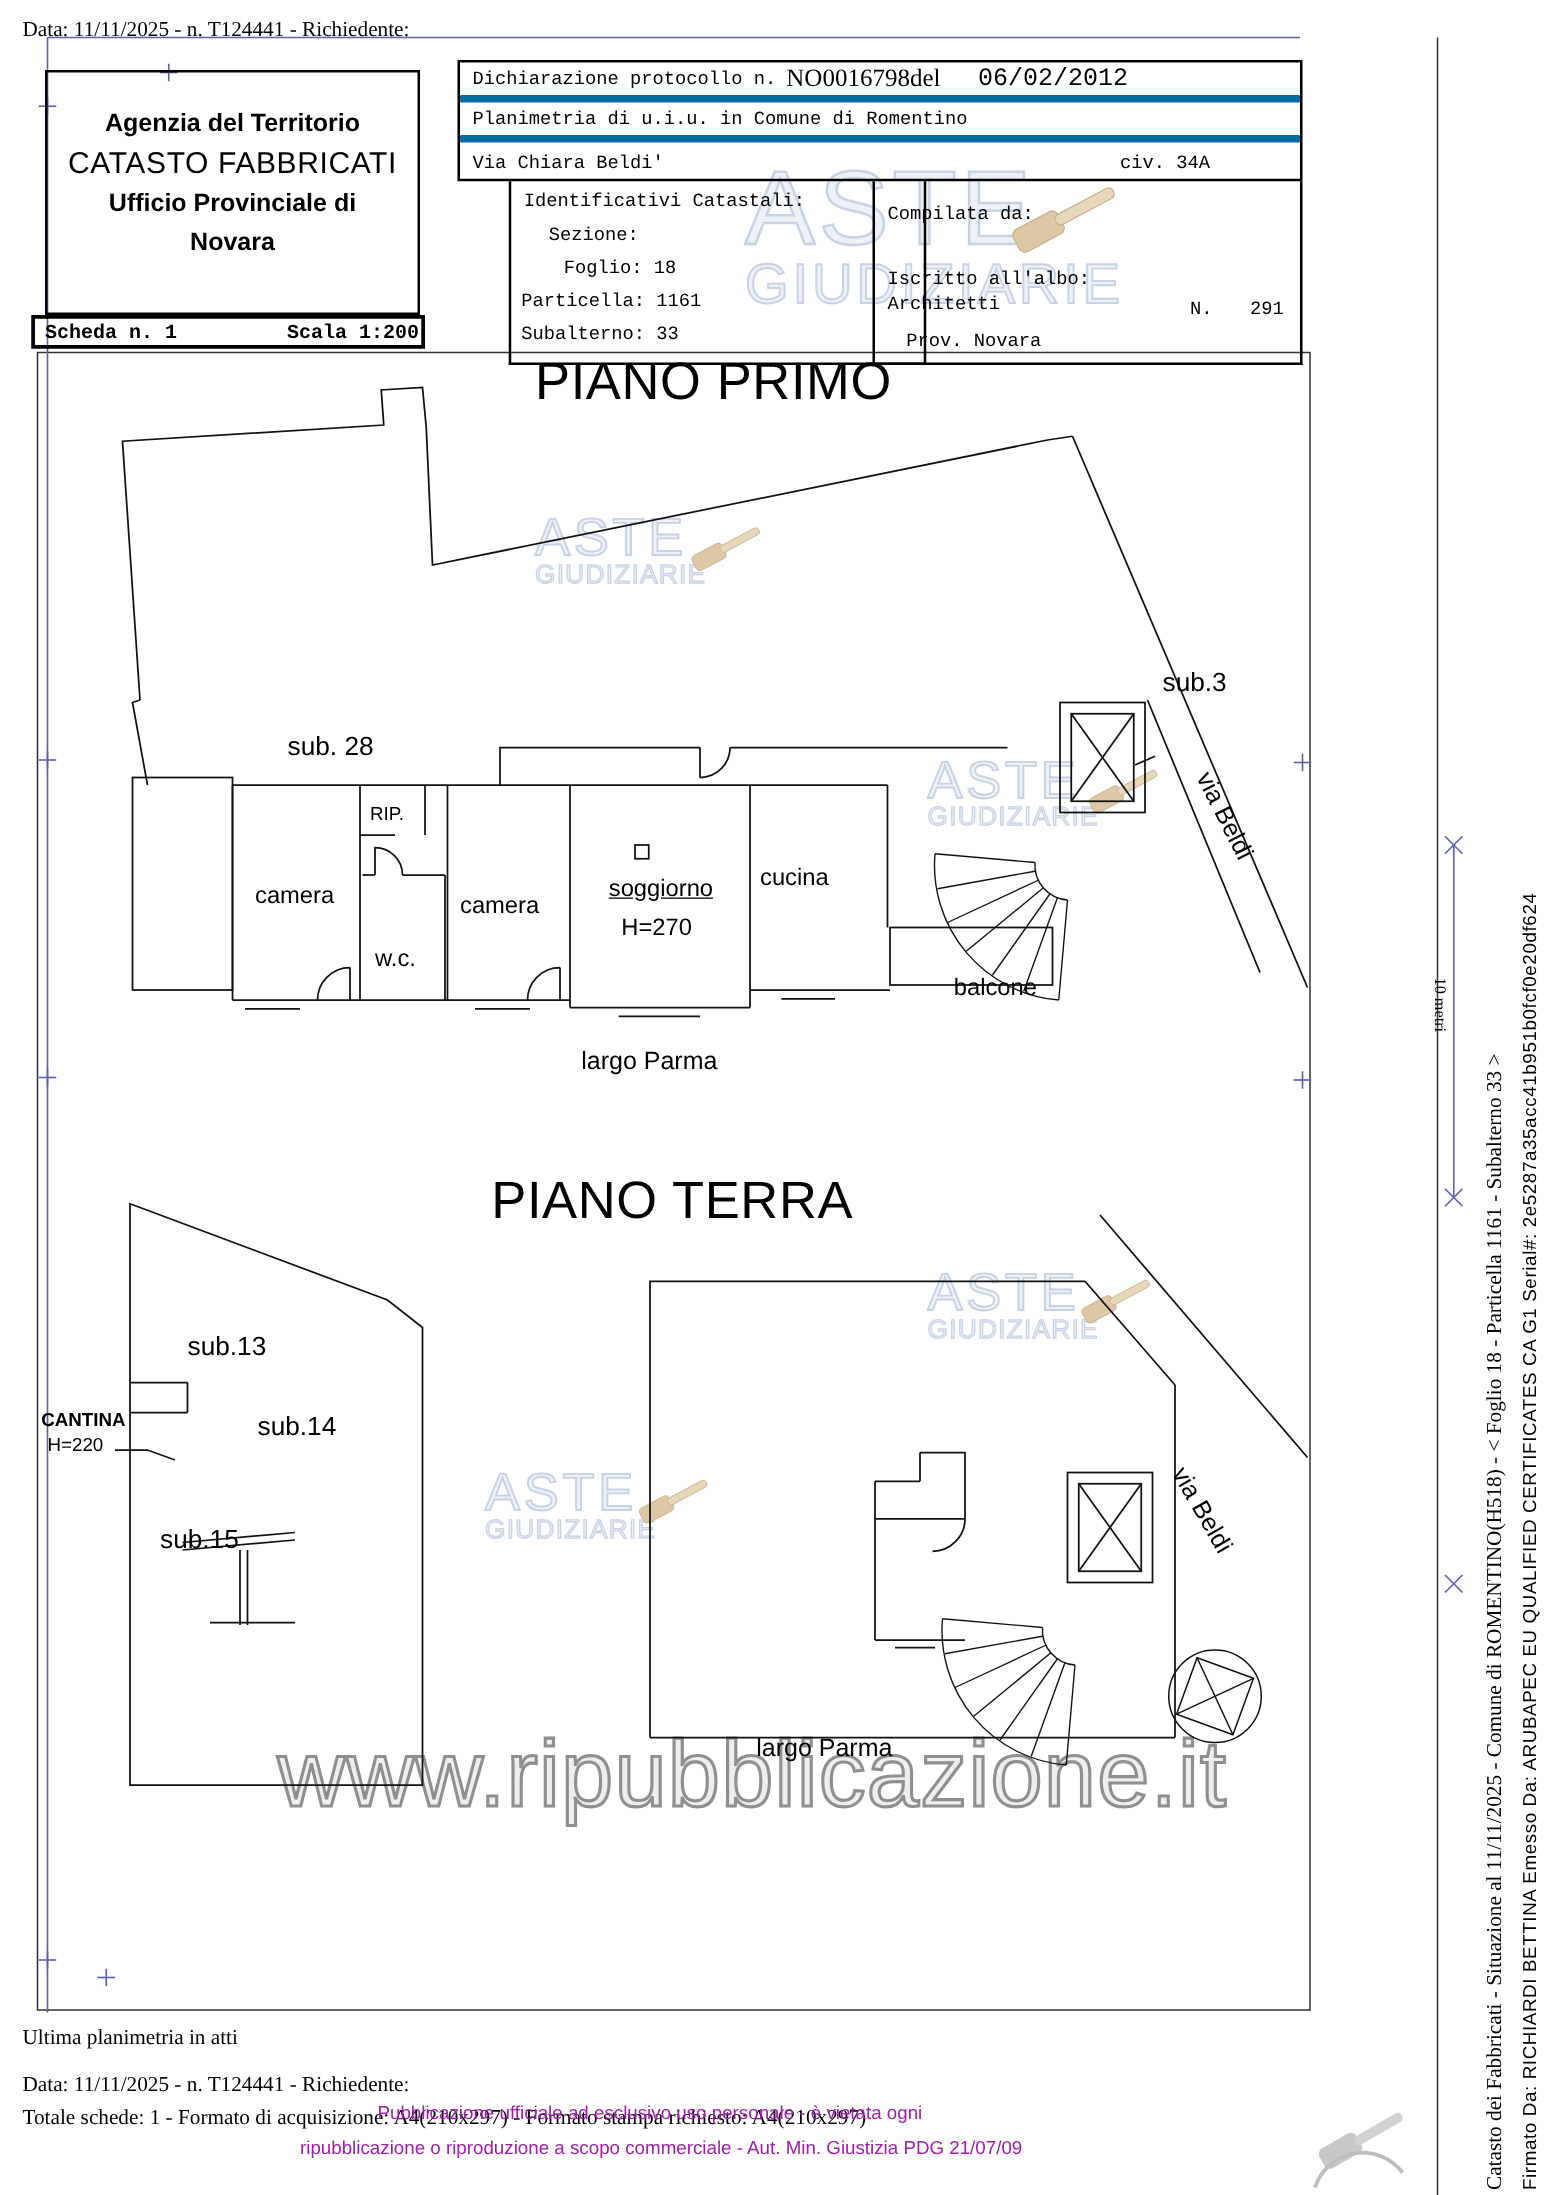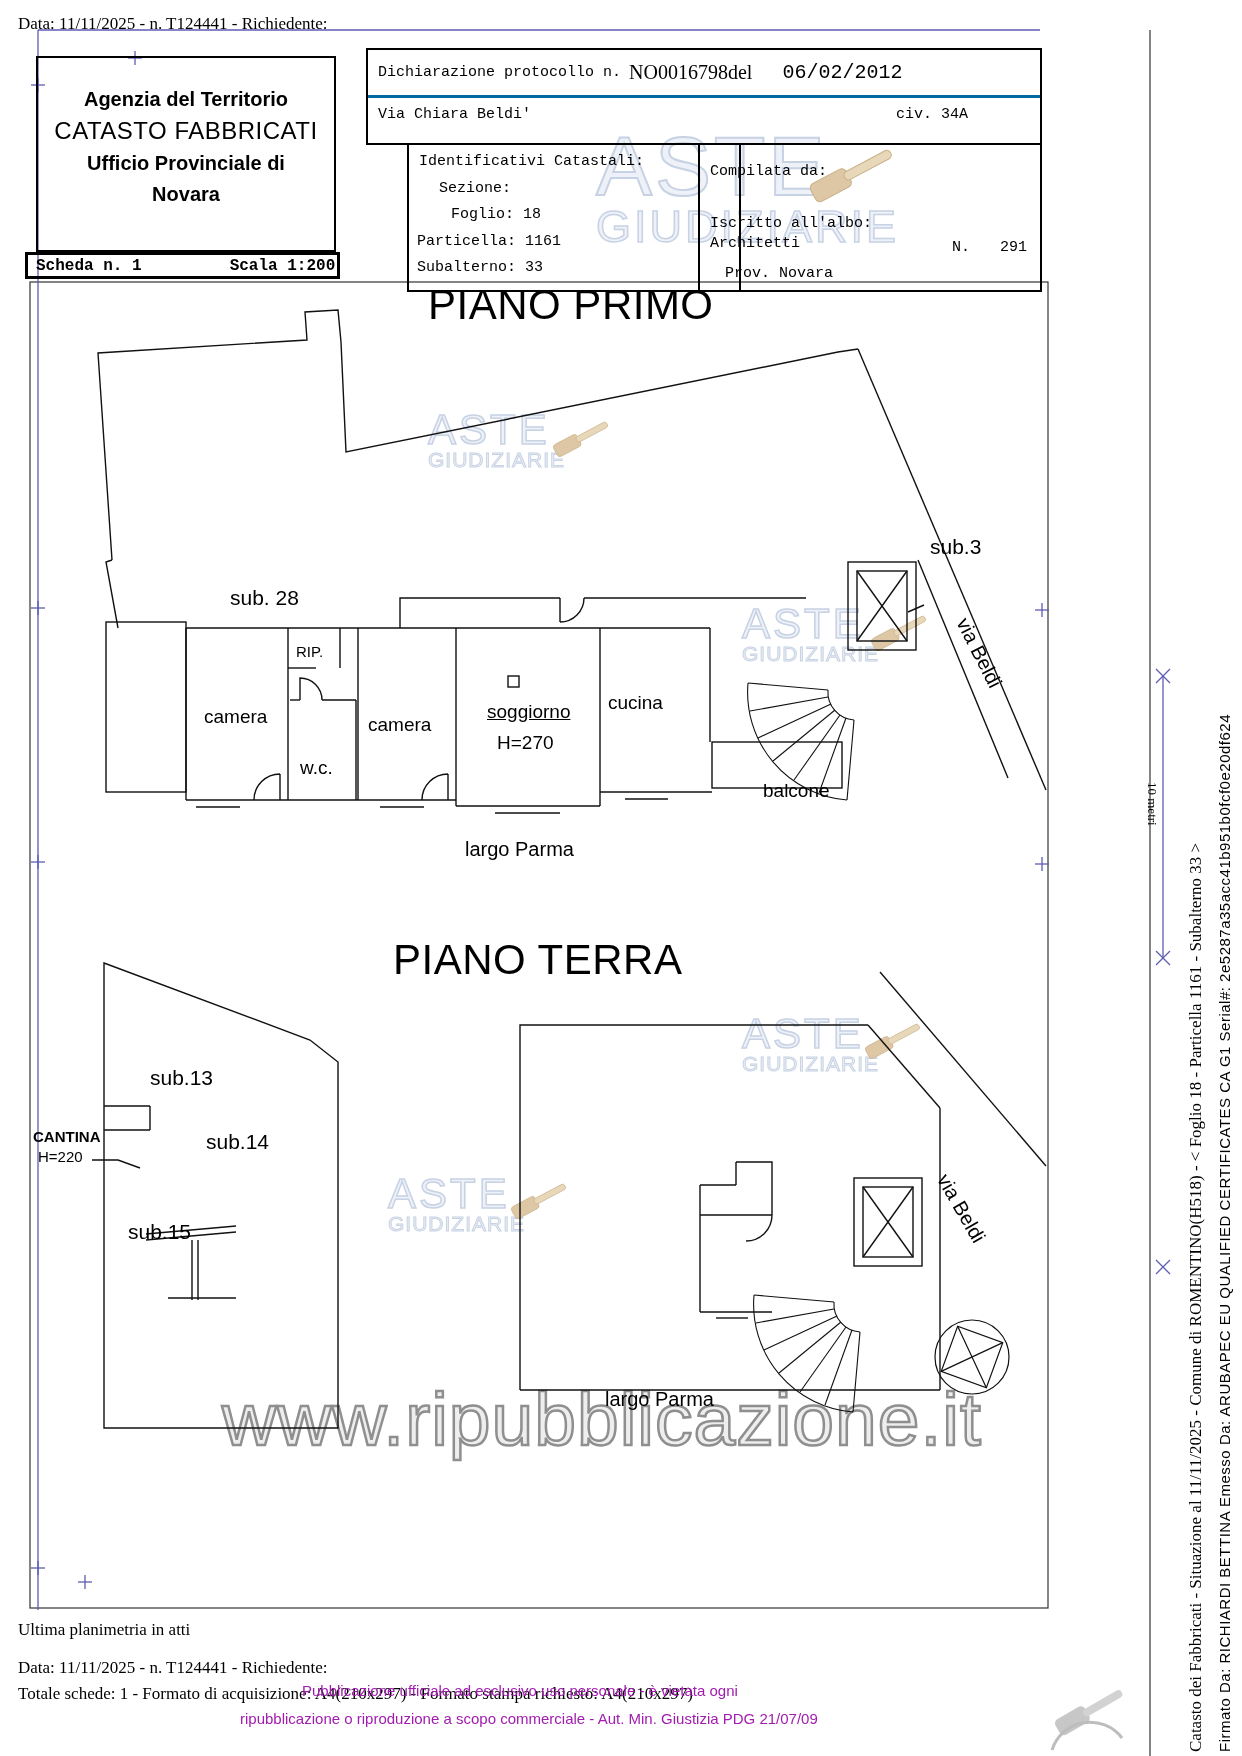--- a/index.html
+++ b/index.html
@@ -10,21 +10,21 @@
 
   
   .box{position:absolute;border:2px solid #000;background:transparent;box-sizing:border-box;}
   .agency{left:36px;top:56px;width:300px;height:196px;text-align:center;padding-top:26px;}
   .agency .a1{font-size:20px;font-weight:bold;line-height:30px;}
   .agency .a2{font-size:24px;font-weight:normal;line-height:34px;letter-spacing:.5px;}
   .agency .a3{font-size:20px;font-weight:bold;line-height:30px;}
   .agency .a4{font-size:20px;font-weight:bold;line-height:32px;}
 
   .decl{left:366px;top:48px;width:676px;height:97px;}
-  .decl-row{position:relative;height:48px;border-bottom:3px solid #0369a1;
+  .decl-row{position:relative;height:32px;border-bottom:6px solid #0369a1;
             display:flex;align-items:center;padding:0 10px;box-sizing:border-box;}
   .decl-row:last-child{border-bottom:none;height:33px;}
   .decl .lbl{font-family:"Liberation Mono",monospace;font-size:15px;}
   .decl .num{font-family:"Liberation Serif",serif;font-size:20px;margin-left:8px;}
   .decl .dat{font-family:Liberation Mono, monospace;font-size:20px;margin-left:30px;}
   .decl .civ{margin-left:auto;margin-right:62px;font-family:"Liberation Mono",monospace;font-size:15px;}
 
   .catasto{left:366px;top:145px;width:334px;height:147px;border-top:none;margin-left:41px;}
   .compil{left:698px;top:145px;width:344px;height:147px;border-top:none;border-left:2px solid #000;}
   .cat-line{position:absolute;font-family:"Liberation Mono",monospace;font-size:15px;white-space:pre;}
@@ -287,20 +287,23 @@
   <div class="a4">Novara</div>
 </div>
 
 <div class="box decl" style="z-index:3;">
   <div class="decl-row">
     <span class="lbl">Dichiarazione protocollo n.</span>
     <span class="num">NO0016798del</span>
     <span class="dat">06/02/2012</span>
   </div>
   <div class="decl-row">
+    <span class="lbl">Planimetria di u.i.u. in Comune di Romentino</span>
+  </div>
+  <div class="decl-row">
     <span class="lbl">Via Chiara Beldi'</span>
     <span class="civ">civ. 34A</span>
   </div>
 </div>
 
 <div class="box catasto" style="z-index:3;">
   <div class="cat-line" style="left:10px;top:8px;">Identificativi Catastali:</div>
   <div class="cat-line" style="left:30px;top:35px;">Sezione:</div>
   <div class="cat-line" style="left:42px;top:61px;">Foglio: 18</div>
   <div class="cat-line" style="left:8px;top:88px;">Particella: 1161</div>

